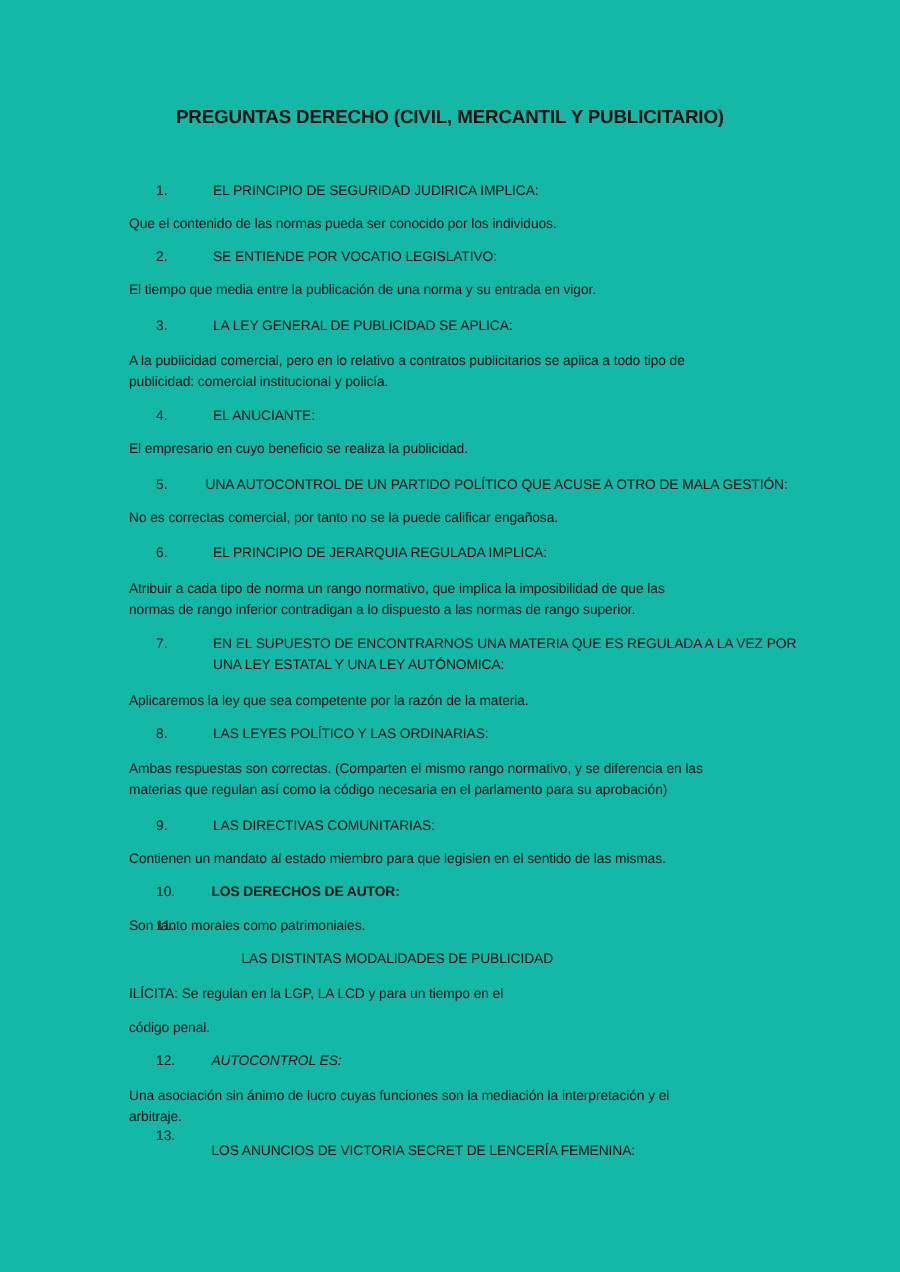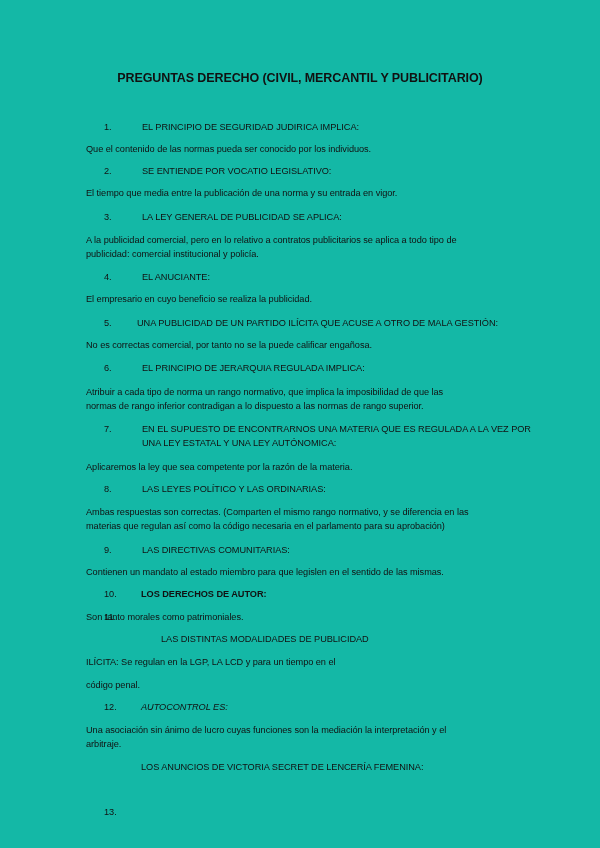--- a/index.html
+++ b/index.html
@@ -87,21 +87,21 @@
   </div>
 
   <div>
     <span class="q-num" style="top:271px">4.</span>
     <span class="q-text" style="top:271px">EL ANUCIANTE:</span>
     <span class="line ans" style="top:293px">El empresario en cuyo beneficio se realiza la publicidad.</span>
   </div>
 
   <div>
     <span class="q-num" style="top:317px">5.</span>
-    <span class="q-text" style="top:317px; left:117px;">UNA PUBLICIDAD DE UN PARTIDO ILÍCITA QUE ACUSE A OTRO DE MALA GESTIÓN:</span>
+    <span class="q-text" style="top:317px; left:117px;">UNA AUTOCONTROL DE UN PARTIDO POLÍTICO QUE ACUSE A OTRO DE MALA GESTIÓN:</span>
     <span class="line ans" style="top:339px">No es correctas comercial, por tanto no se la puede calificar engañosa.</span>
   </div>
 
   <div>
     <span class="q-num" style="top:362px">6.</span>
     <span class="q-text" style="top:362px">EL PRINCIPIO DE JERARQUIA REGULADA IMPLICA:</span>
     <span class="line ans" style="top:386px">Atribuir a cada tipo de norma un rango normativo, que implica la imposibilidad de que las</span>
     <span class="line ans" style="top:400px">normas de rango inferior contradigan a lo dispuesto a las normas de rango superior.</span>
   </div>
 
@@ -139,17 +139,17 @@
   </div>
 
   <div>
     <span class="q-num" style="top:701px">12.</span>
     <span class="q-text" style="top:701px; left:121px;font-style:italic;">AUTOCONTROL ES:</span>
     <span class="line ans" style="top:724px">Una asociación sin ánimo de lucro cuyas funciones son la mediación la interpretación y el</span>
     <span class="line ans" style="top:738px">arbitraje.</span>
   </div>
 
   <div>
-    <span class="q-num" style="top:806px">13.</span>
+    <span class="q-num" style="top:751px">13.</span>
     <span class="q-text" style="top:761px; left:121px;">LOS ANUNCIOS DE VICTORIA SECRET DE LENCERÍA FEMENINA:</span>
   </div>
 
 </div>
 
 </body></html>

